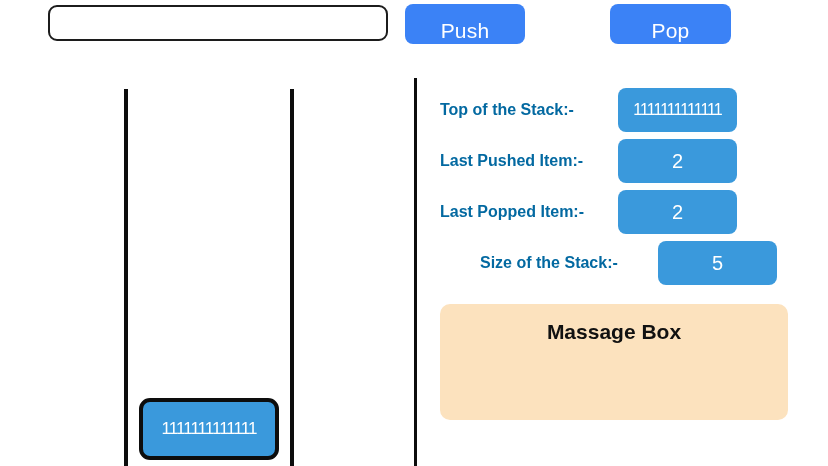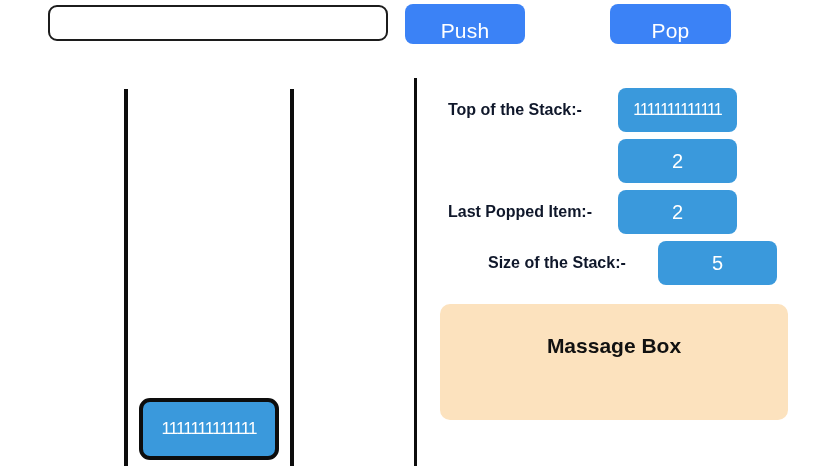--- a/index.html
+++ b/index.html
@@ -130,28 +130,28 @@
     width: 411px;
     height: 44px;
   }
   #row-top    { top: 30px; }
   #row-pushed { top: 81px; }
   #row-popped { top: 132px; }
   #row-size   { top: 183px; margin-left: 40px; }
 
   .info-label {
     position: absolute;
-    left: 31px;
+    left: 23px;
     top: 0;
     height: 44px;
     line-height: 44px;
     font-family: "Liberation Sans", sans-serif;
     font-size: 16px;
     font-weight: bold;
-    color: #0f172a;
+    color: #0369a1;
     white-space: nowrap;
   }
 
   .info-value {
     position: absolute;
     left: 201px;
     top: 0;
     width: 119px;
     height: 44px;
     box-sizing: border-box;
@@ -174,21 +174,21 @@
   
   #message-box {
     position: absolute;
     left: 23px;
     top: 246px;
     width: 348px;
     height: 116px;
     box-sizing: border-box;
     background: #fce2be;
     border-radius: 10px;
-    padding-top: 30px;
+    padding-top: 16px;
   }
 
   #message-title {
     text-align: center;
     font-family: "Liberation Sans", sans-serif;
     font-size: 21px;
     font-weight: bold;
     color: #111111;
   }
 
@@ -224,20 +224,21 @@
 </div>
 
 <div id="info-pane">
 
   <div class="info-row" id="row-top">
     <span class="info-label">Top of the Stack:-</span>
     <span class="info-value compact">1111111111111</span>
   </div>
 
   <div class="info-row" id="row-pushed">
+    <span class="info-label">Last Pushed Item:-</span>
     <span class="info-value">2</span>
   </div>
 
   <div class="info-row" id="row-popped">
     <span class="info-label">Last Popped Item:-</span>
     <span class="info-value">2</span>
   </div>
 
   <div class="info-row" id="row-size">
     <span class="info-label">Size of the Stack:-</span>

